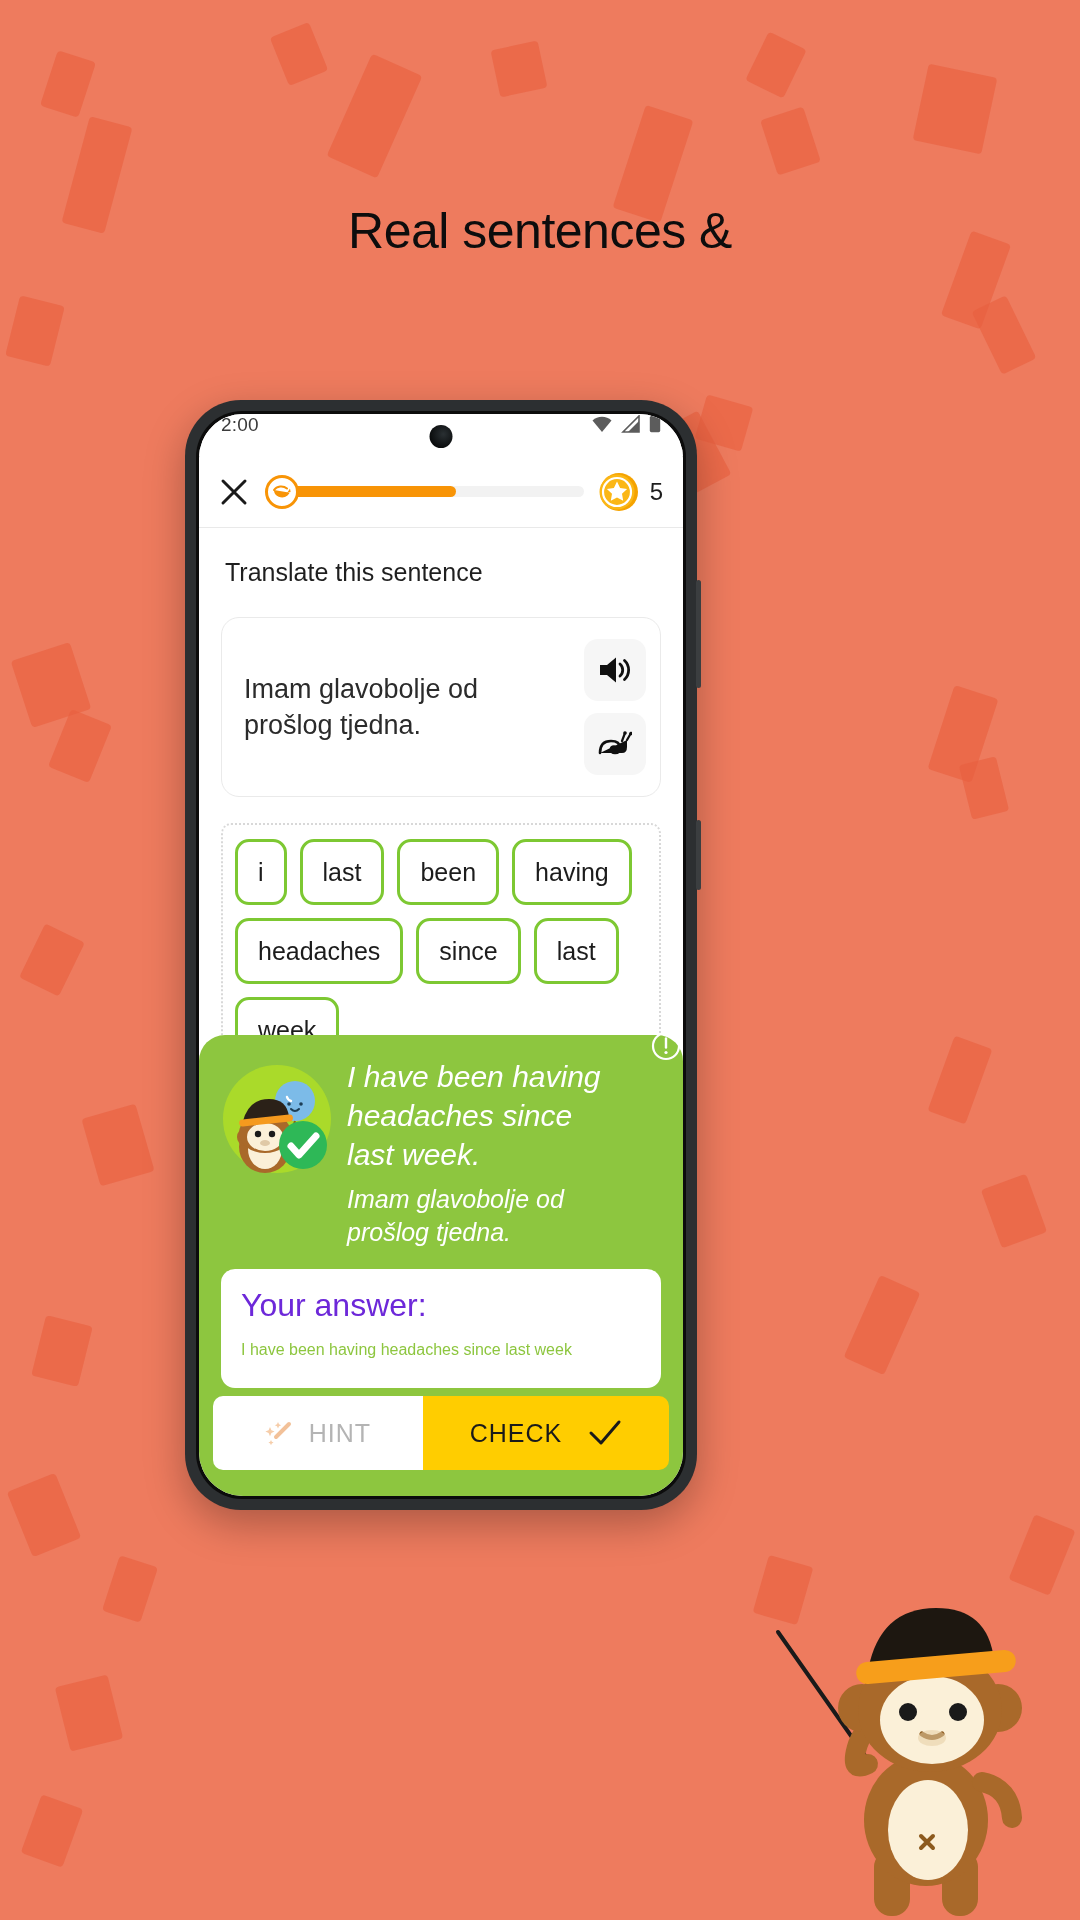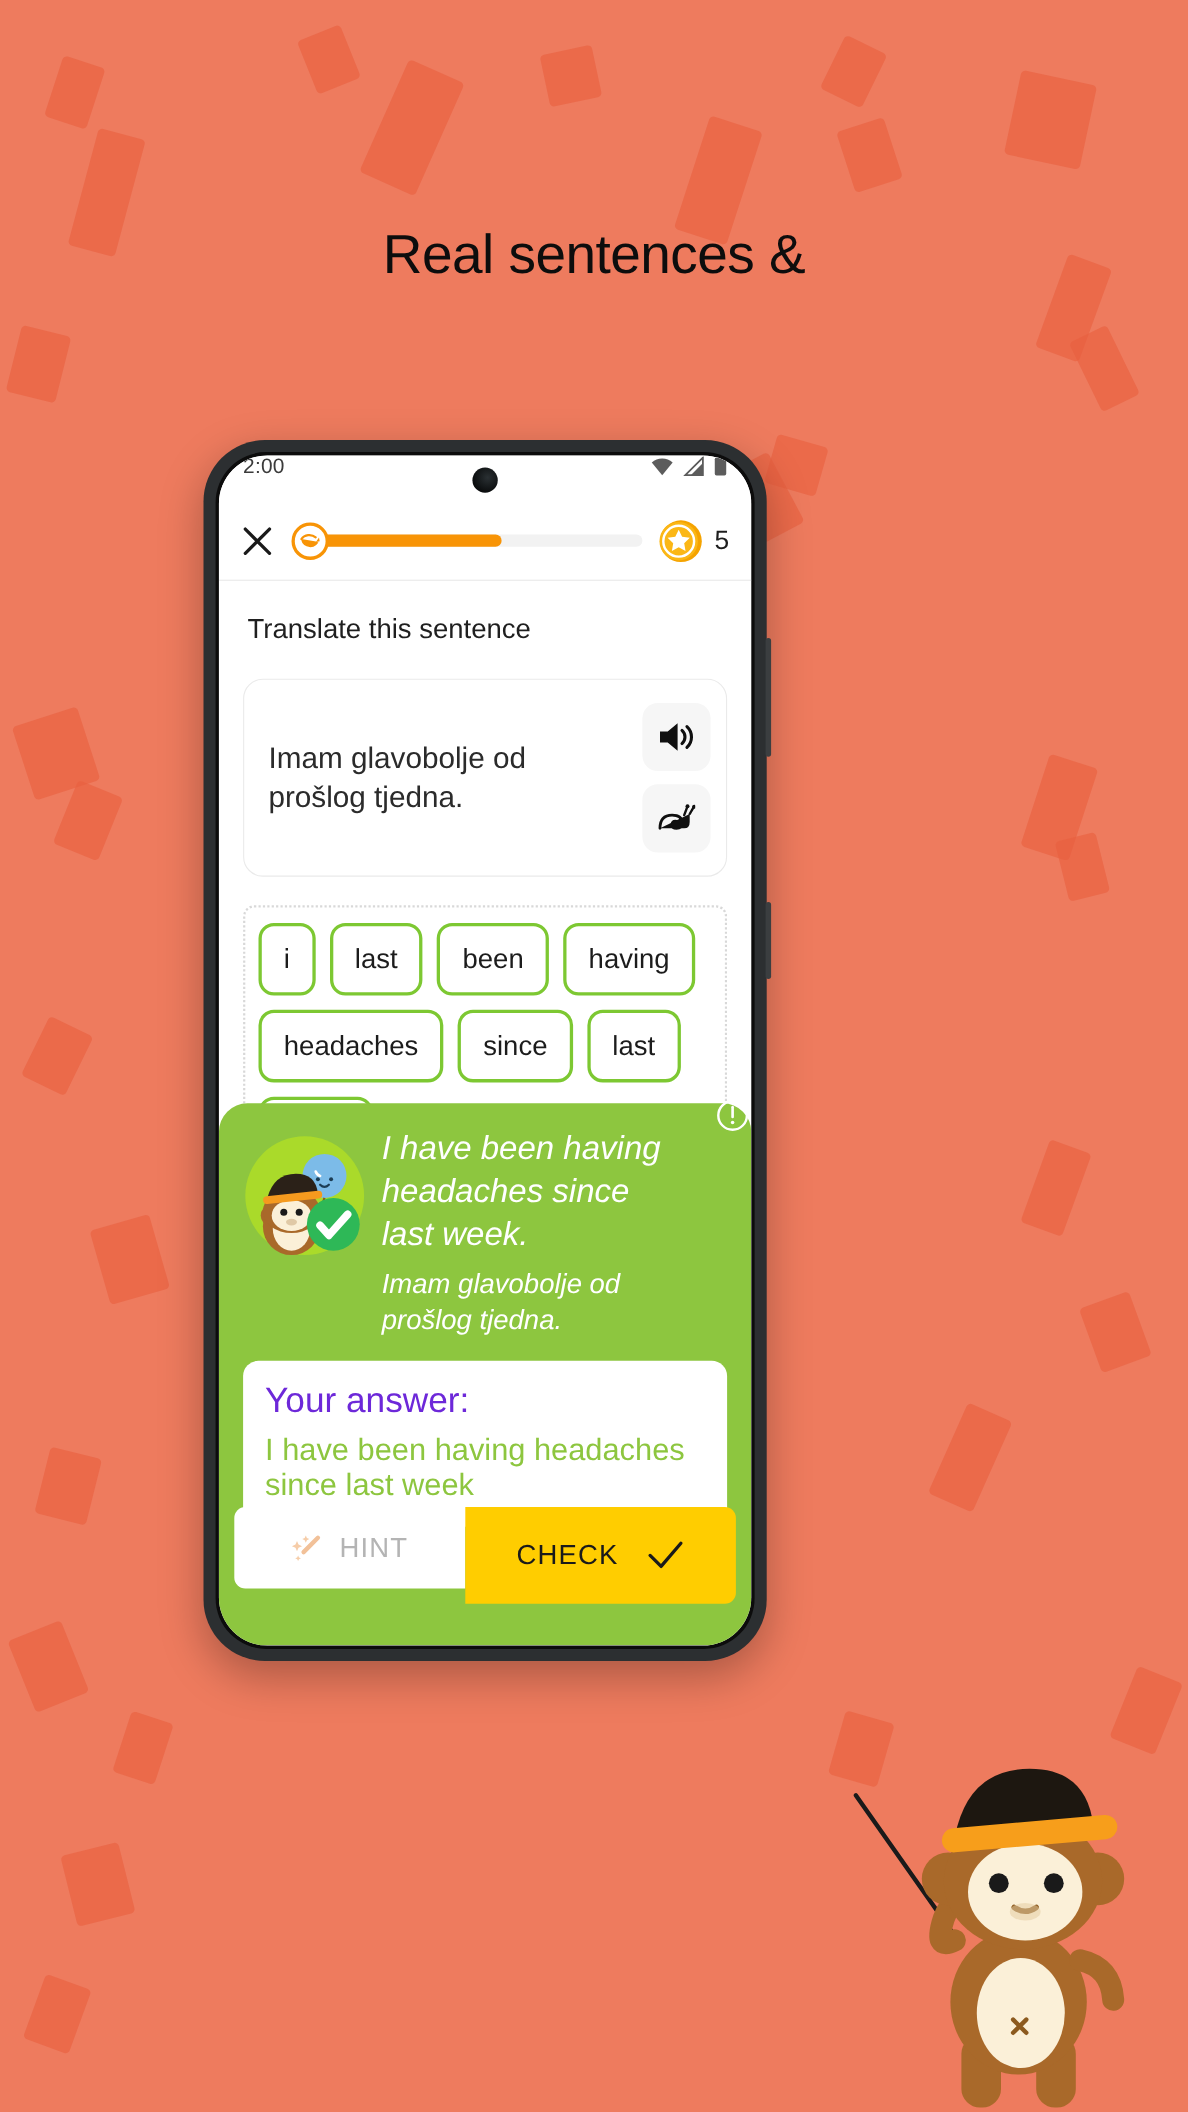--- a/index.html
+++ b/index.html
@@ -167,43 +167,43 @@
   .fb-texts { flex: 1 1 auto; padding-right: 40px; font-style: italic; }
   .fb-correct { font-size: 30px; line-height: 39px; color: #ffffff; }
   .fb-source { font-size: 25px; line-height: 33px; color: #ffffff; margin-top: 9px; }
   .answer-box {
     margin-top: 20px;
     background: #fff;
     border-radius: 14px;
     padding: 18px 20px 22px 20px;
   }
   .answer-label { font-size: 32px; color: #6d28d9; }
-  .answer-value { font-size: 28px; line-height: 32px; color: #8dc63f; margin-top: 10px; }
+  .answer-value { font-size: 16px; line-height: 32px; color: #8dc63f; margin-top: 10px; }
 
   
   .bottombar {
-    position: absolute; left: 0; right: 0; bottom: 16px;
+    position: absolute; left: 0; right: 0; bottom: 4px;
     display: flex; gap: 0;
     padding: 0 14px 22px 14px;
     background: transparent;
   }
   .hint-btn {
     flex: 1 1 46%;
     height: 74px;
     background: #fff;
     border: none;
     border-radius: 10px 0 0 10px;
     display: flex; align-items: center; justify-content: center; gap: 14px;
     font-size: 25px; letter-spacing: 1px;
     color: #b4b4b4;
     cursor: pointer;
   }
   .check-btn {
     flex: 1 1 54%;
-    height: 88px;
+    height: 74px;
     background: #ffcd00;
     border: none;
     border-radius: 0 10px 10px 0;
     display: flex; align-items: center; justify-content: center; gap: 26px;
     font-size: 25px; letter-spacing: 1px;
     color: #1a1a1a;
     cursor: pointer;
   }
 
   

